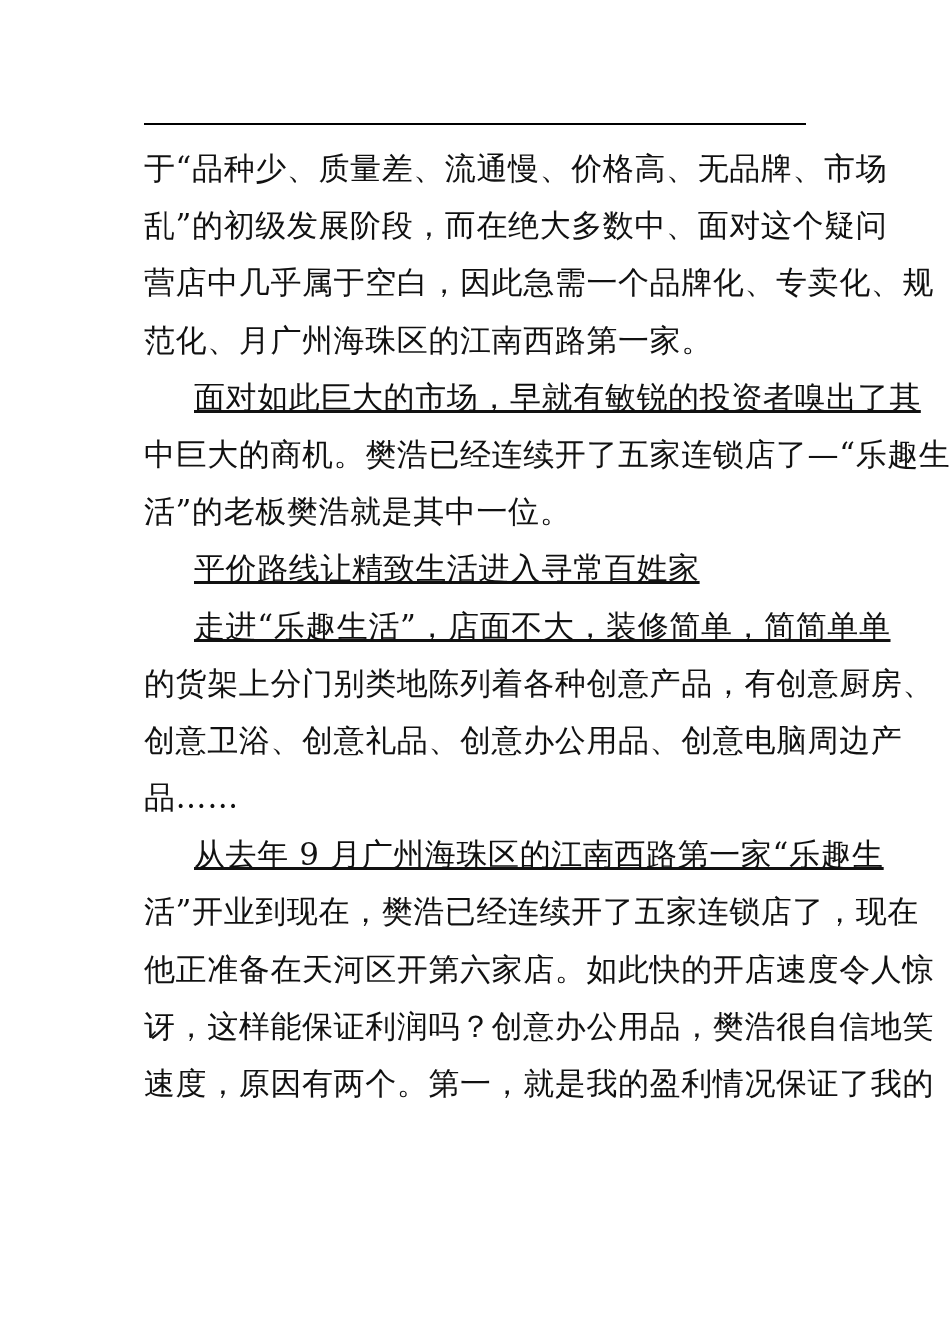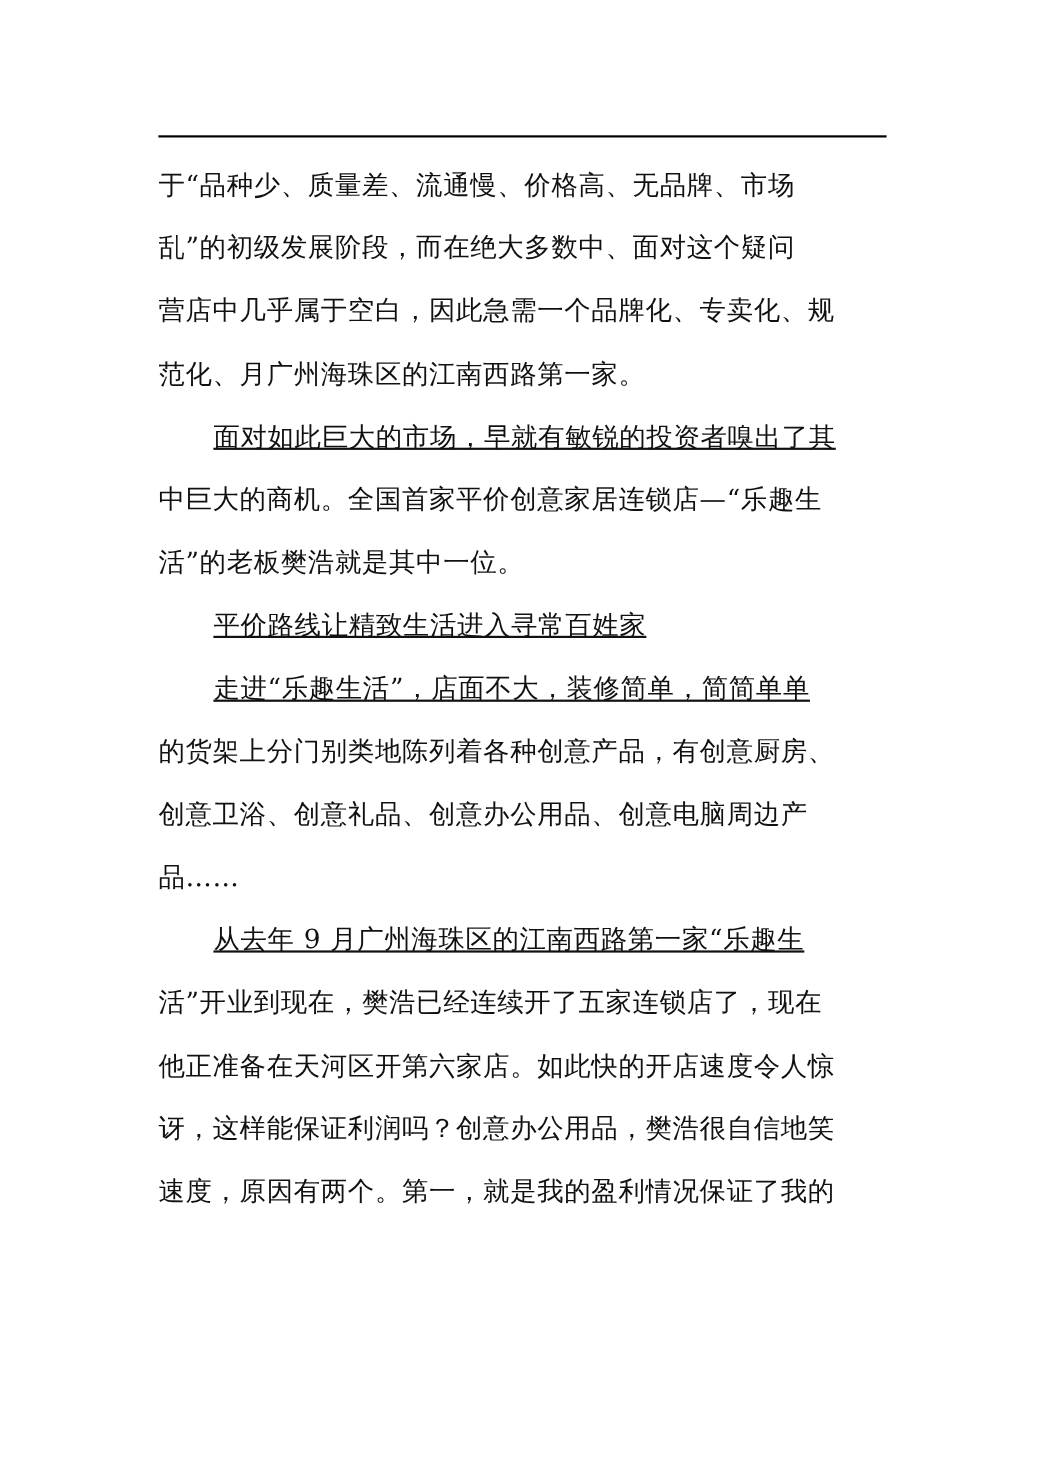--- a/index.html
+++ b/index.html
@@ -31,41 +31,41 @@
     }
     .body-text {
       position: absolute;
       left: 144px;
       top: 145px;
       width: 640px;
     }
     .line {
       height: 57.2px;
       line-height: 46px;
-      font-size: 24px;
+      font-size: 31px;
       white-space: nowrap;
       letter-spacing: 0.6px;
     }
     .indent {
       padding-left: 50px;
       text-decoration: underline;
     }
   </style>
 </head>
 <body>
 
 <div class="page">
   <div class="header-rule"></div>
   <div class="body-text">
     <div class="line">于“品种少、质量差、流通慢、价格高、无品牌、市场</div>
     <div class="line">乱”的初级发展阶段，而在绝大多数中、面对这个疑问</div>
     <div class="line">营店中几乎属于空白，因此急需一个品牌化、专卖化、规</div>
     <div class="line">范化、月广州海珠区的江南西路第一家。</div>
     <div class="line indent">面对如此巨大的市场，早就有敏锐的投资者嗅出了其</div>
-    <div class="line">中巨大的商机。全国首家平价创意家居连锁店—“乐趣生</div>
+    <div class="line">中巨大的商机。樊浩已经连续开了五家连锁店了—“乐趣生</div>
     <div class="line">活”的老板樊浩就是其中一位。</div>
     <div class="line indent">平价路线让精致生活进入寻常百姓家</div>
     <div class="line indent">走进“乐趣生活”，店面不大，装修简单，简简单单</div>
     <div class="line">的货架上分门别类地陈列着各种创意产品，有创意厨房、</div>
     <div class="line">创意卫浴、创意礼品、创意办公用品、创意电脑周边产</div>
     <div class="line">品……</div>
     <div class="line indent">从去年 9 月广州海珠区的江南西路第一家“乐趣生</div>
     <div class="line">活”开业到现在，樊浩已经连续开了五家连锁店了，现在</div>
     <div class="line">他正准备在天河区开第六家店。如此快的开店速度令人惊</div>
     <div class="line">讶，这样能保证利润吗？创意办公用品，樊浩很自信地笑</div>

